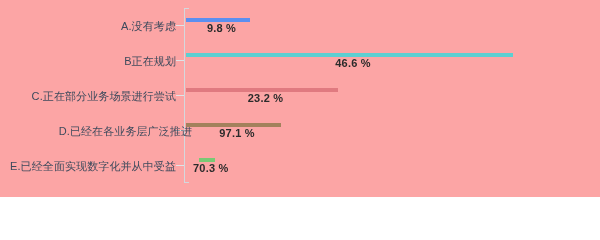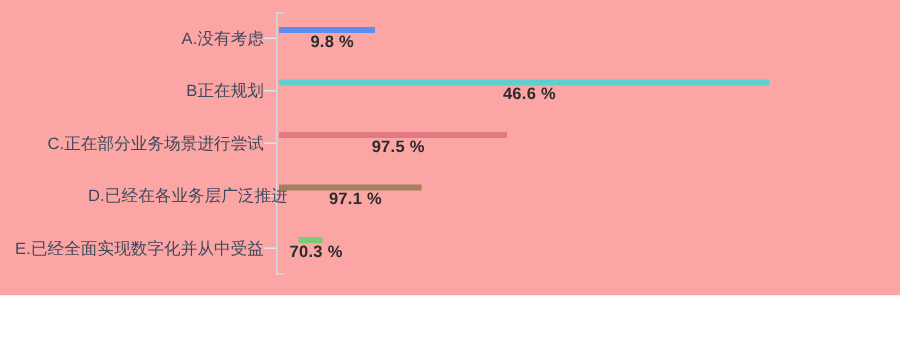--- a/index.html
+++ b/index.html
@@ -118,21 +118,21 @@
       <span class="bar" style="width:327px;background:#5ccfd1;"></span>
       <span class="val-label">46.6 %</span>
     </div>
   </div>
 
   <div class="row" style="top:79px;">
     <div class="tick" style="top:16px;"></div>
     <div class="cat-label">C.正在部分业务场景进行尝试</div>
     <div class="bar-wrap">
       <span class="bar" style="width:152px;background:#e07a80;"></span>
-      <span class="val-label">97.5 %</span>
+      <span class="val-label">23.2 %</span>
     </div>
   </div>
 
   <div class="row" style="top:114px;padding-left:16px;">
     <div class="tick" style="top:16px;"></div>
     <div class="cat-label">D.已经在各业务层广泛推进</div>
     <div class="bar-wrap">
       <span class="bar" style="width: 95px; background: rgb(163, 129, 92);"></span>
       <span class="val-label">97.1 %</span>
     </div>

